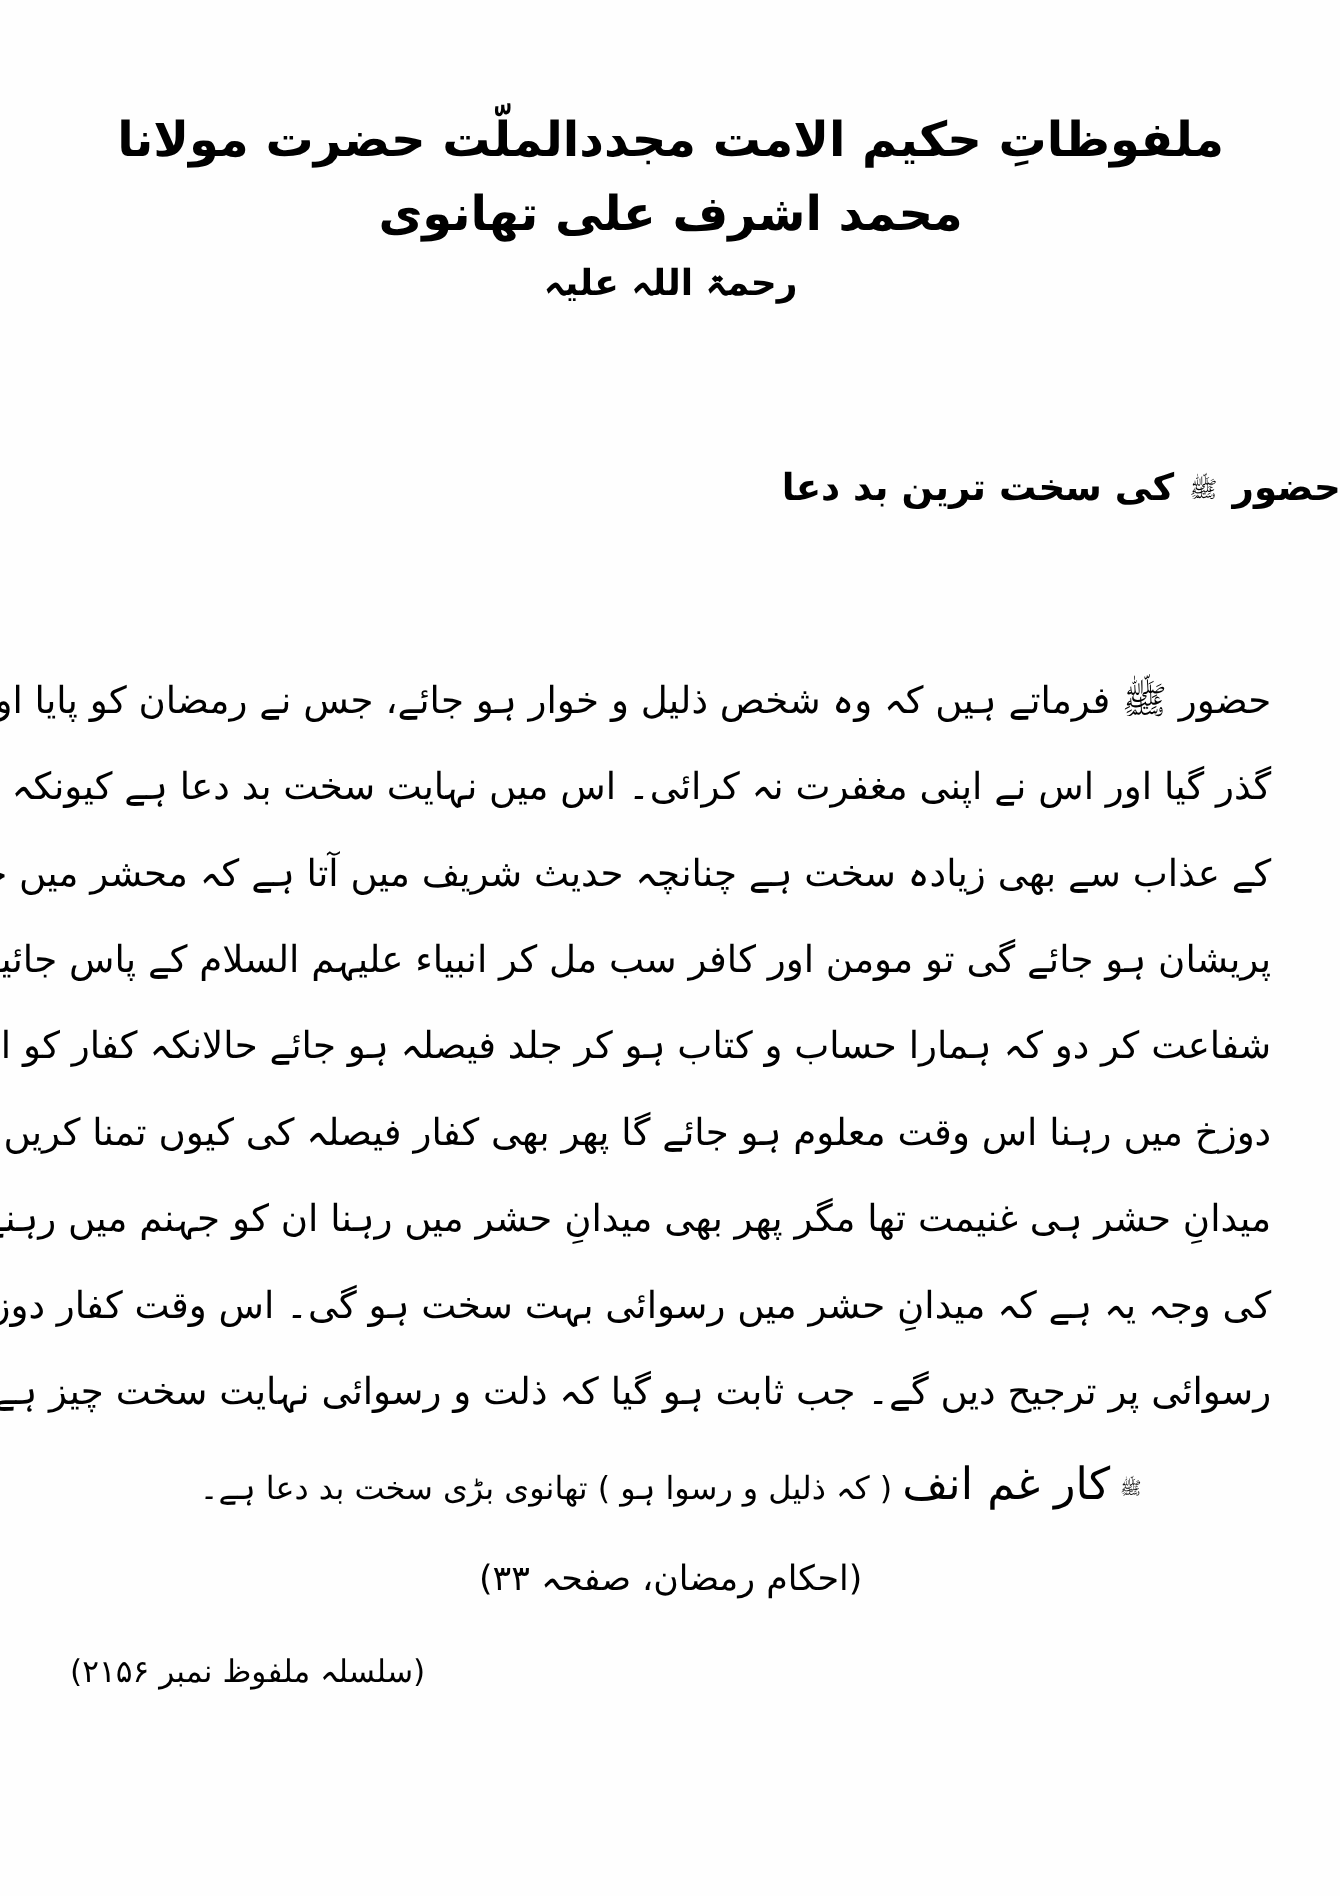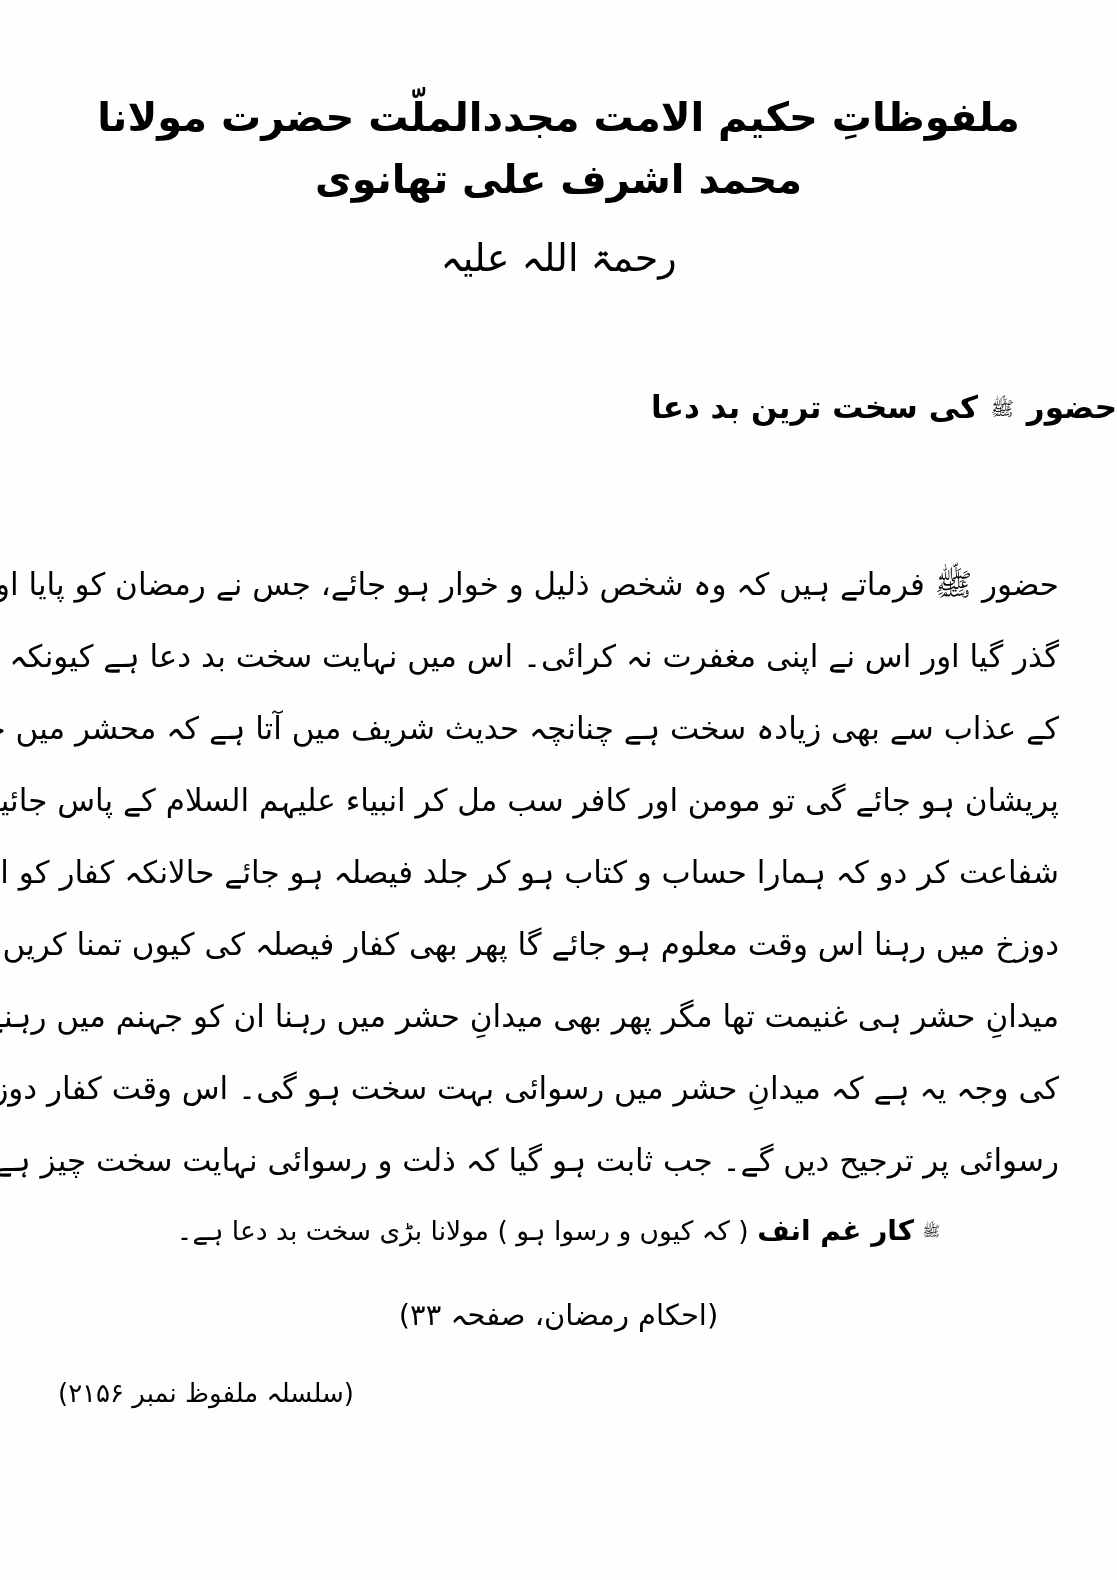--- a/index.html
+++ b/index.html
@@ -35,23 +35,23 @@
   .doc-title {
     font-size: 40px;
     line-height: 1.55;
     font-weight: 700;
     letter-spacing: 0.2px;
     padding: 0 62px;
     direction: rtl;
     color: #000;
   }
   .doc-title-honorific {
-    font-size: 38px;
-    font-weight: 400;
-    margin-top: 26px;
+    font-size: 30px;
+    font-weight: 700;
+    margin-top: 8px;
     direction: rtl;
   }
 
   
   .section-heading {
     position: absolute;
     top: 384px;
     left: 0;
     right: 0;
     direction: rtl;
@@ -100,22 +100,22 @@
     position: absolute;
     top: 1212px;
     left: 58px;
     right: 58px;
     text-align: center;
     direction: rtl;
     font-size: 26.5px;
     line-height: 1.35;
   }
   .closing-line .emph {
-    font-weight: 700;
-    font-size: 28px;
+    font-weight: 400;
+    font-size: 37px;
   }
 
   .citation {
     position: absolute;
     top: 1298px;
     left: 0;
     right: 0;
     text-align: center;
     direction: rtl;
     font-size: 29px;
@@ -161,21 +161,21 @@
     <div class="body-line justify">شفاعت کر دو کہ ہمارا حساب و کتاب ہو کر جلد فیصلہ ہو جائے حالانکہ کفار کو اپنا عذاب میں جانا اور ہمیشہ</div>
     <div class="body-line justify">دوزخ میں رہنا اس وقت معلوم ہو جائے گا پھر بھی کفار فیصلہ کی کیوں تمنا کریں گے؟ ان کے لئے تو بظاہر</div>
     <div class="body-line justify">میدانِ حشر ہی غنیمت تھا مگر پھر بھی میدانِ حشر میں رہنا ان کو جہنم میں رہنے سے بھی زیادہ شاق ہو گا، جس</div>
     <div class="body-line justify">کی وجہ یہ ہے کہ میدانِ حشر میں رسوائی بہت سخت ہو گی۔ اس وقت کفار دوزخ کے عذاب کو اس ذلت و</div>
     <div class="body-line justify">رسوائی پر ترجیح دیں گے۔ جب ثابت ہو گیا کہ ذلت و رسوائی نہایت سخت چیز ہے تو معلوم ہوا کہ حضور</div>
   </div>
 
   <div class="closing-line">
     <span class="sup-small">ﷺ</span>
     <span class="emph">کار غم انف</span>
-    <span>( کہ کیوں و رسوا ہو )</span>
-    <span>مولانا بڑی سخت بد دعا ہے۔</span>
+    <span>( کہ ذلیل و رسوا ہو )</span>
+    <span>تھانوی بڑی سخت بد دعا ہے۔</span>
   </div>
 
   <div class="citation">(احکام رمضان، صفحہ ۳۳)</div>
 
   <div class="series-ref">(سلسلہ ملفوظ نمبر ۲۱۵۶)</div>
 
 </div>
 
 </body></html>

